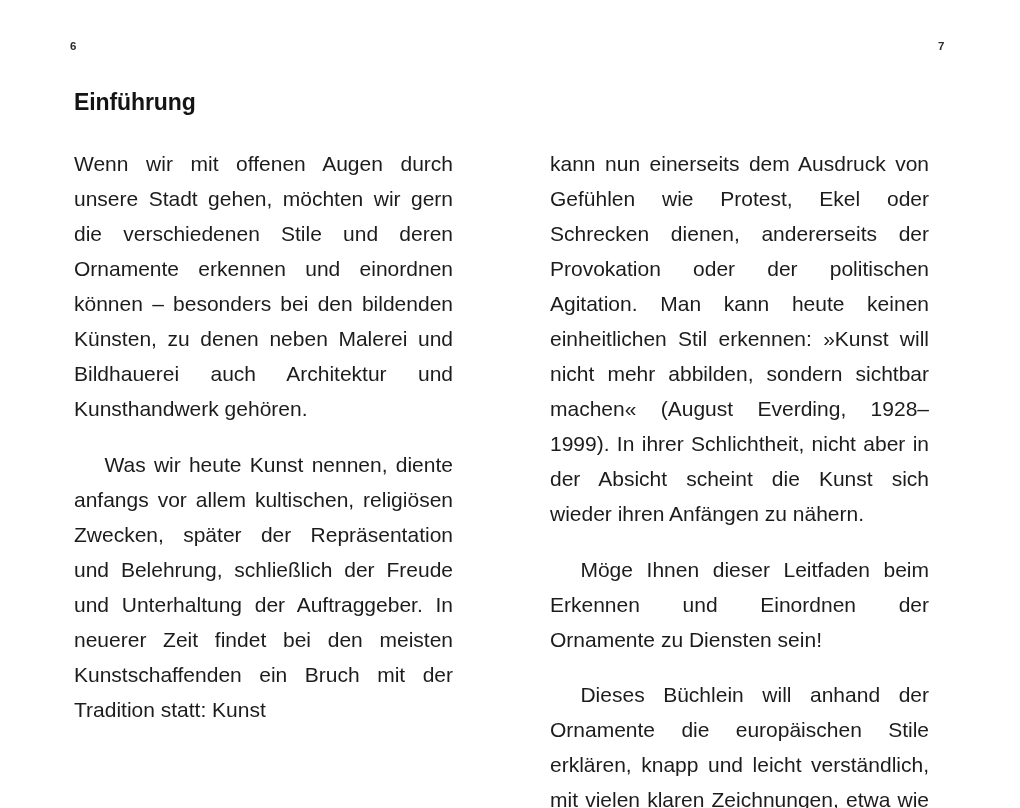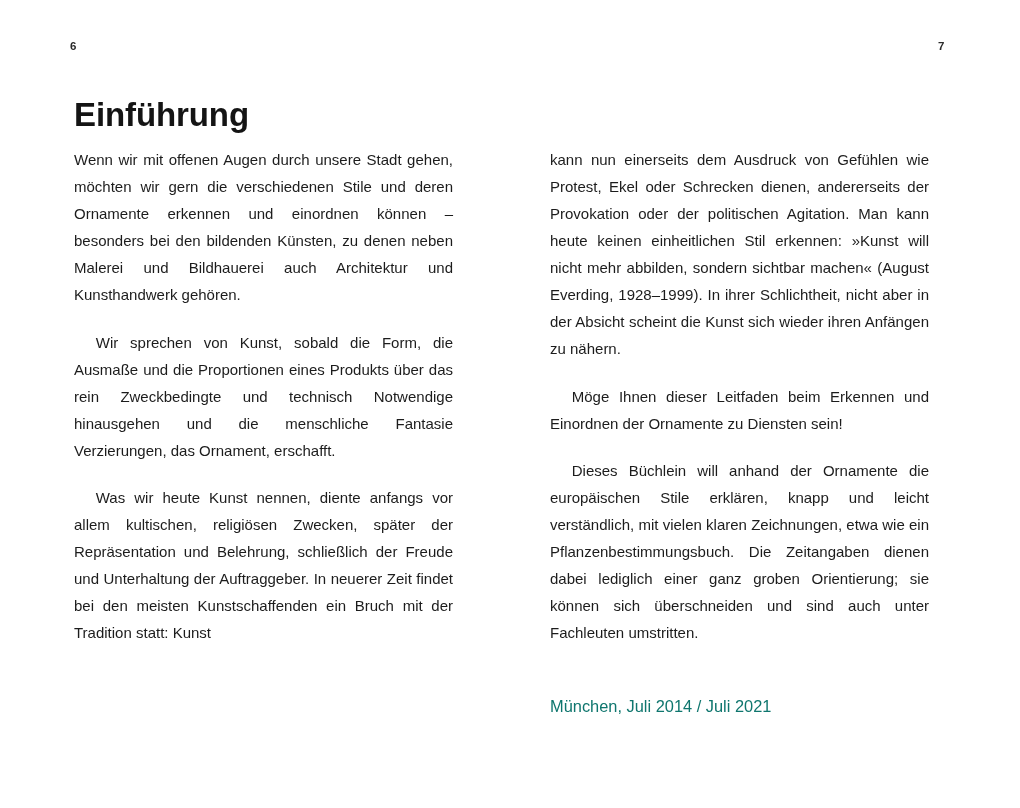--- a/index.html
+++ b/index.html
@@ -33,40 +33,40 @@
     letter-spacing: 0.2px;
   }
   .folio-left  { left: 70px; }
   .folio-right { left: 938px; }
 
   
   .chapter-heading {
     position: absolute;
     left: 74px;
     top: 74px;
-    font-size: 33px;
+    font-size: 23px;
     font-weight: 700;
     letter-spacing: -0.1px;
     color: #141414;
     line-height: 1.15;
   }
 
   
   .col {
     position: absolute;
     top: 146px;
     width: 379px;
   }
   .col-left  { left: 74px; }
   .col-right { left: 550px; }
 
   .para {
     margin: 0 0 20.5px 0;
-    font-size: 15px;
-    line-height: 27px;
+    font-size: 21px;
+    line-height: 35px;
     text-align: justify;
     text-justify: inter-word;
     color: #1c1c1c;
     hyphens: manual;
   }
   .para.indent { text-indent: 1.45em; }
   .para:last-child { margin-bottom: 15px; }
 
   
   .signature {
@@ -84,21 +84,20 @@
 <div class="spread">
 
   <span class="folio folio-left">6</span>
 
   <span class="folio folio-right">7</span>
 
   <h1 class="chapter-heading">Einführung</h1>
 
   <div class="col col-left">
     <p class="para">Wenn wir mit offenen Augen durch unsere Stadt gehen, möchten wir gern die verschiedenen Stile und deren Ornamente erkennen und einordnen können – besonders bei den bildenden Künsten, zu denen neben Malerei und Bildhauerei auch Architektur und Kunsthandwerk gehören.</p>
-    <p class="para indent">Wir sprechen von Kunst, sobald die Form, die Ausmaße und die Proportionen eines Produkts über das rein Zweckbedingte und technisch Notwendige hinausgehen und die menschliche Fantasie Verzierungen, das Ornament, erschafft.</p>
     <p class="para indent">Was wir heute Kunst nennen, diente anfangs vor allem kultischen, religiösen Zwecken, später der Repräsentation und Belehrung, schließlich der Freude und Unterhaltung der Auftraggeber. In neuerer Zeit findet bei den meisten Kunstschaffenden ein Bruch mit der Tradition statt: Kunst</p>
   </div>
 
   <div class="col col-right">
     <p class="para">kann nun einerseits dem Ausdruck von Gefühlen wie Protest, Ekel oder Schrecken dienen, andererseits der Provokation oder der politischen Agitation. Man kann heute keinen einheitlichen Stil erkennen: »Kunst will nicht mehr abbilden, sondern sichtbar machen« (August Everding, 1928–1999). In ihrer Schlichtheit, nicht aber in der Absicht scheint die Kunst sich wieder ihren Anfängen zu nähern.</p>
     <p class="para indent">Möge Ihnen dieser Leitfaden beim Erkennen und Einordnen der Ornamente zu Diensten sein!</p>
     <p class="para indent">Dieses Büchlein will anhand der Ornamente die europäischen Stile erklären, knapp und leicht verständlich, mit vielen klaren Zeichnungen, etwa wie ein Pflanzenbestimmungsbuch. Die Zeitangaben dienen dabei lediglich einer ganz groben Orientierung; sie können sich überschneiden und sind auch unter Fachleuten umstritten.</p>
 
     <div class="signature">
       <span class="line">München, Juli 2014 / Juli 2021</span>

